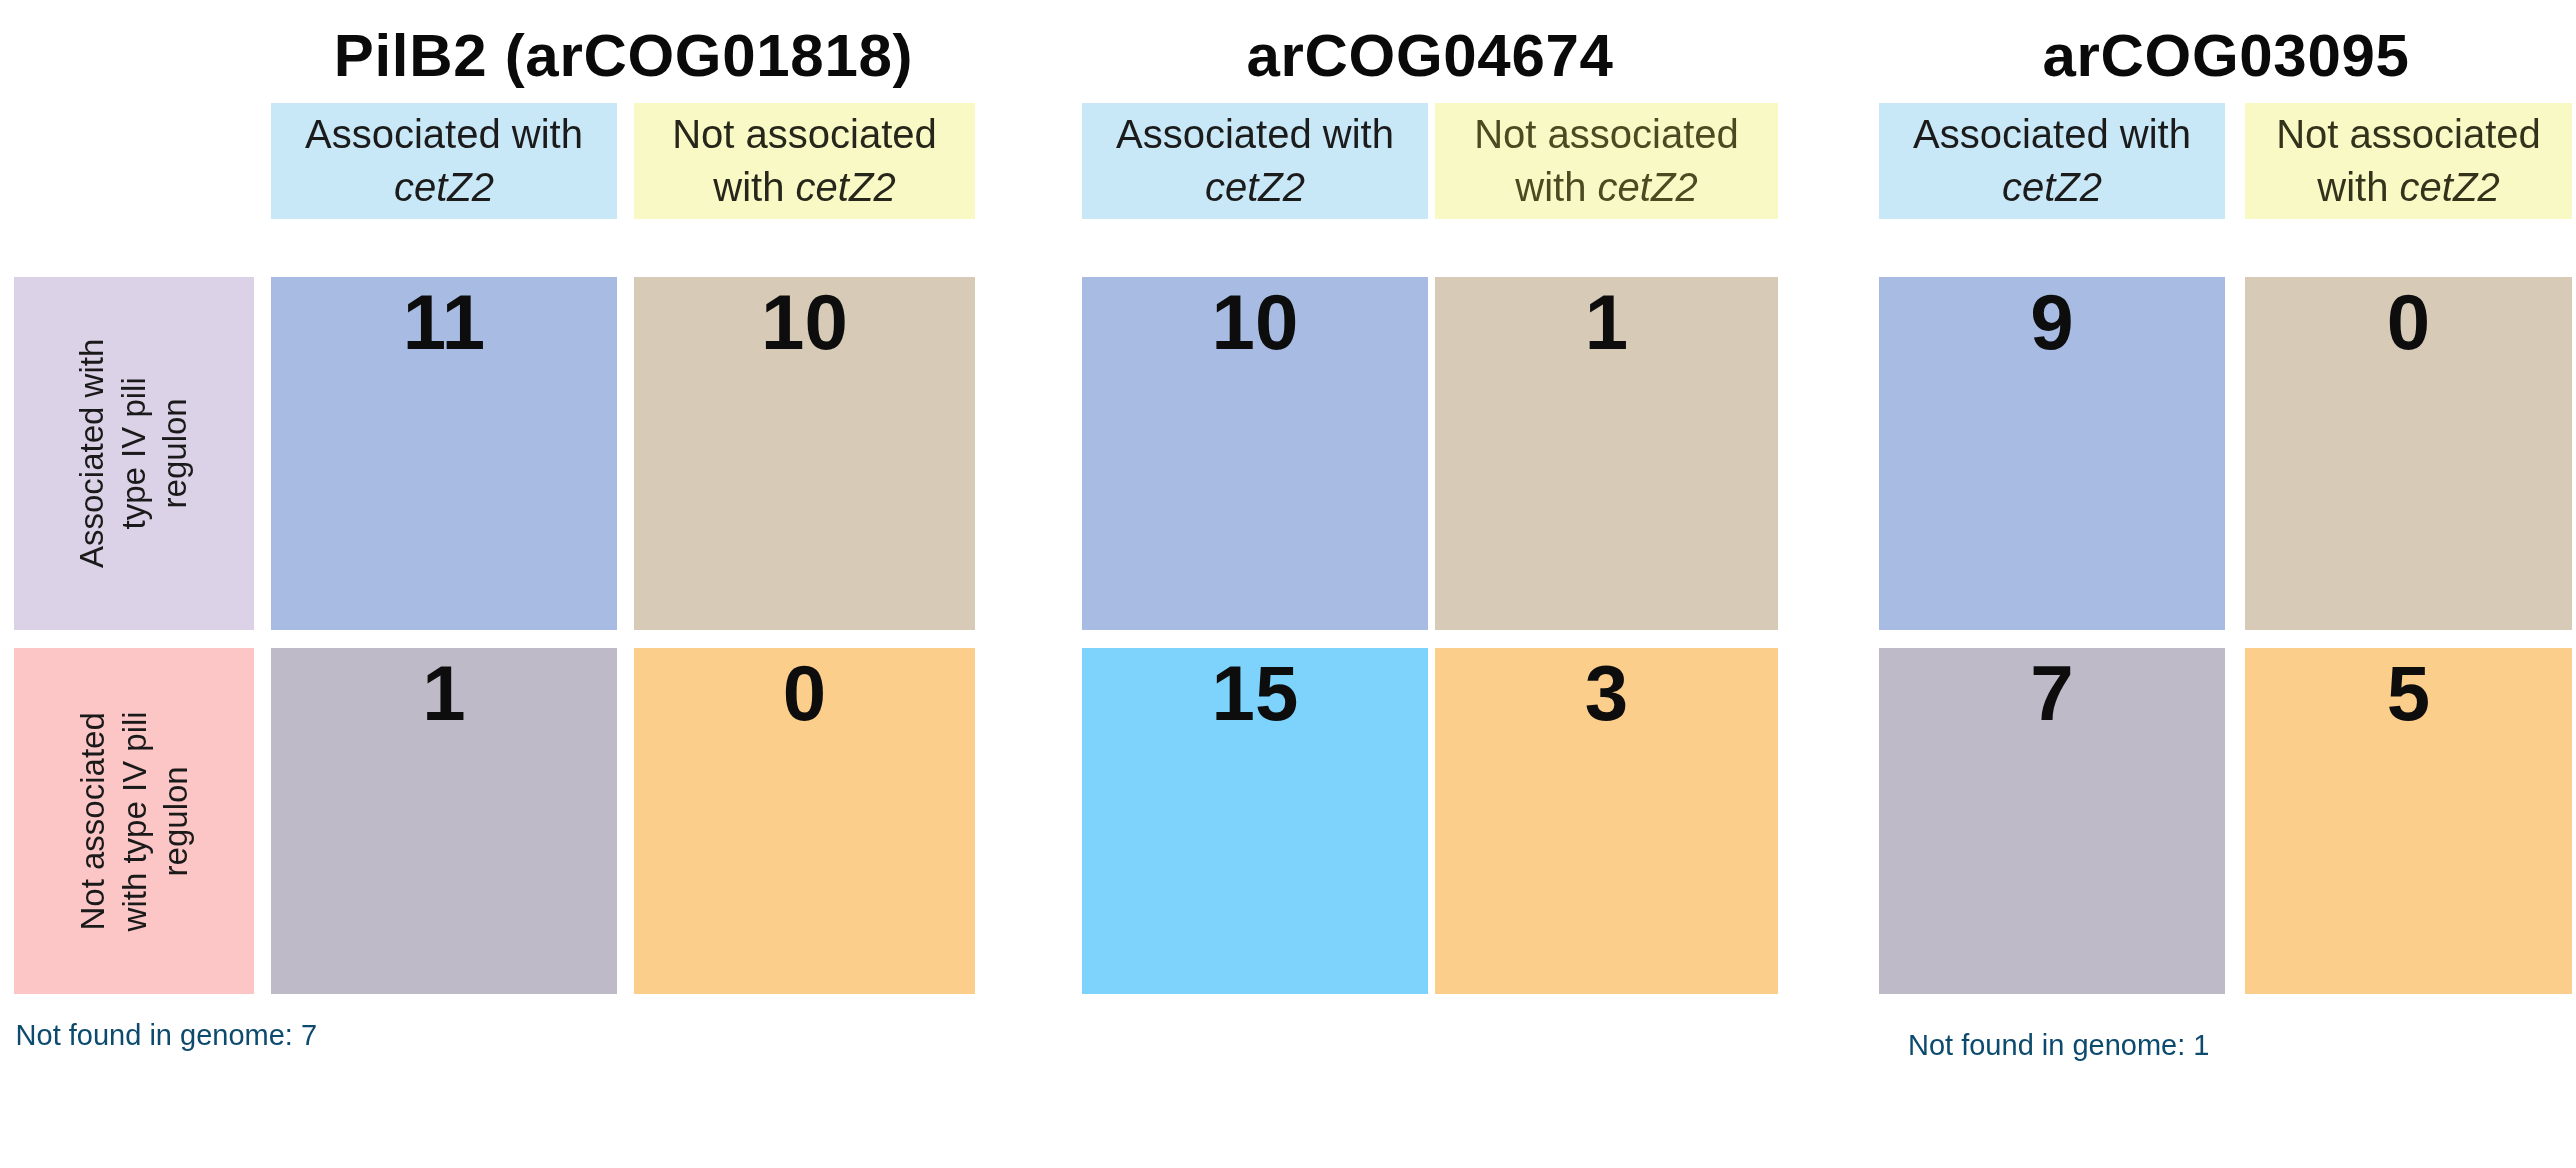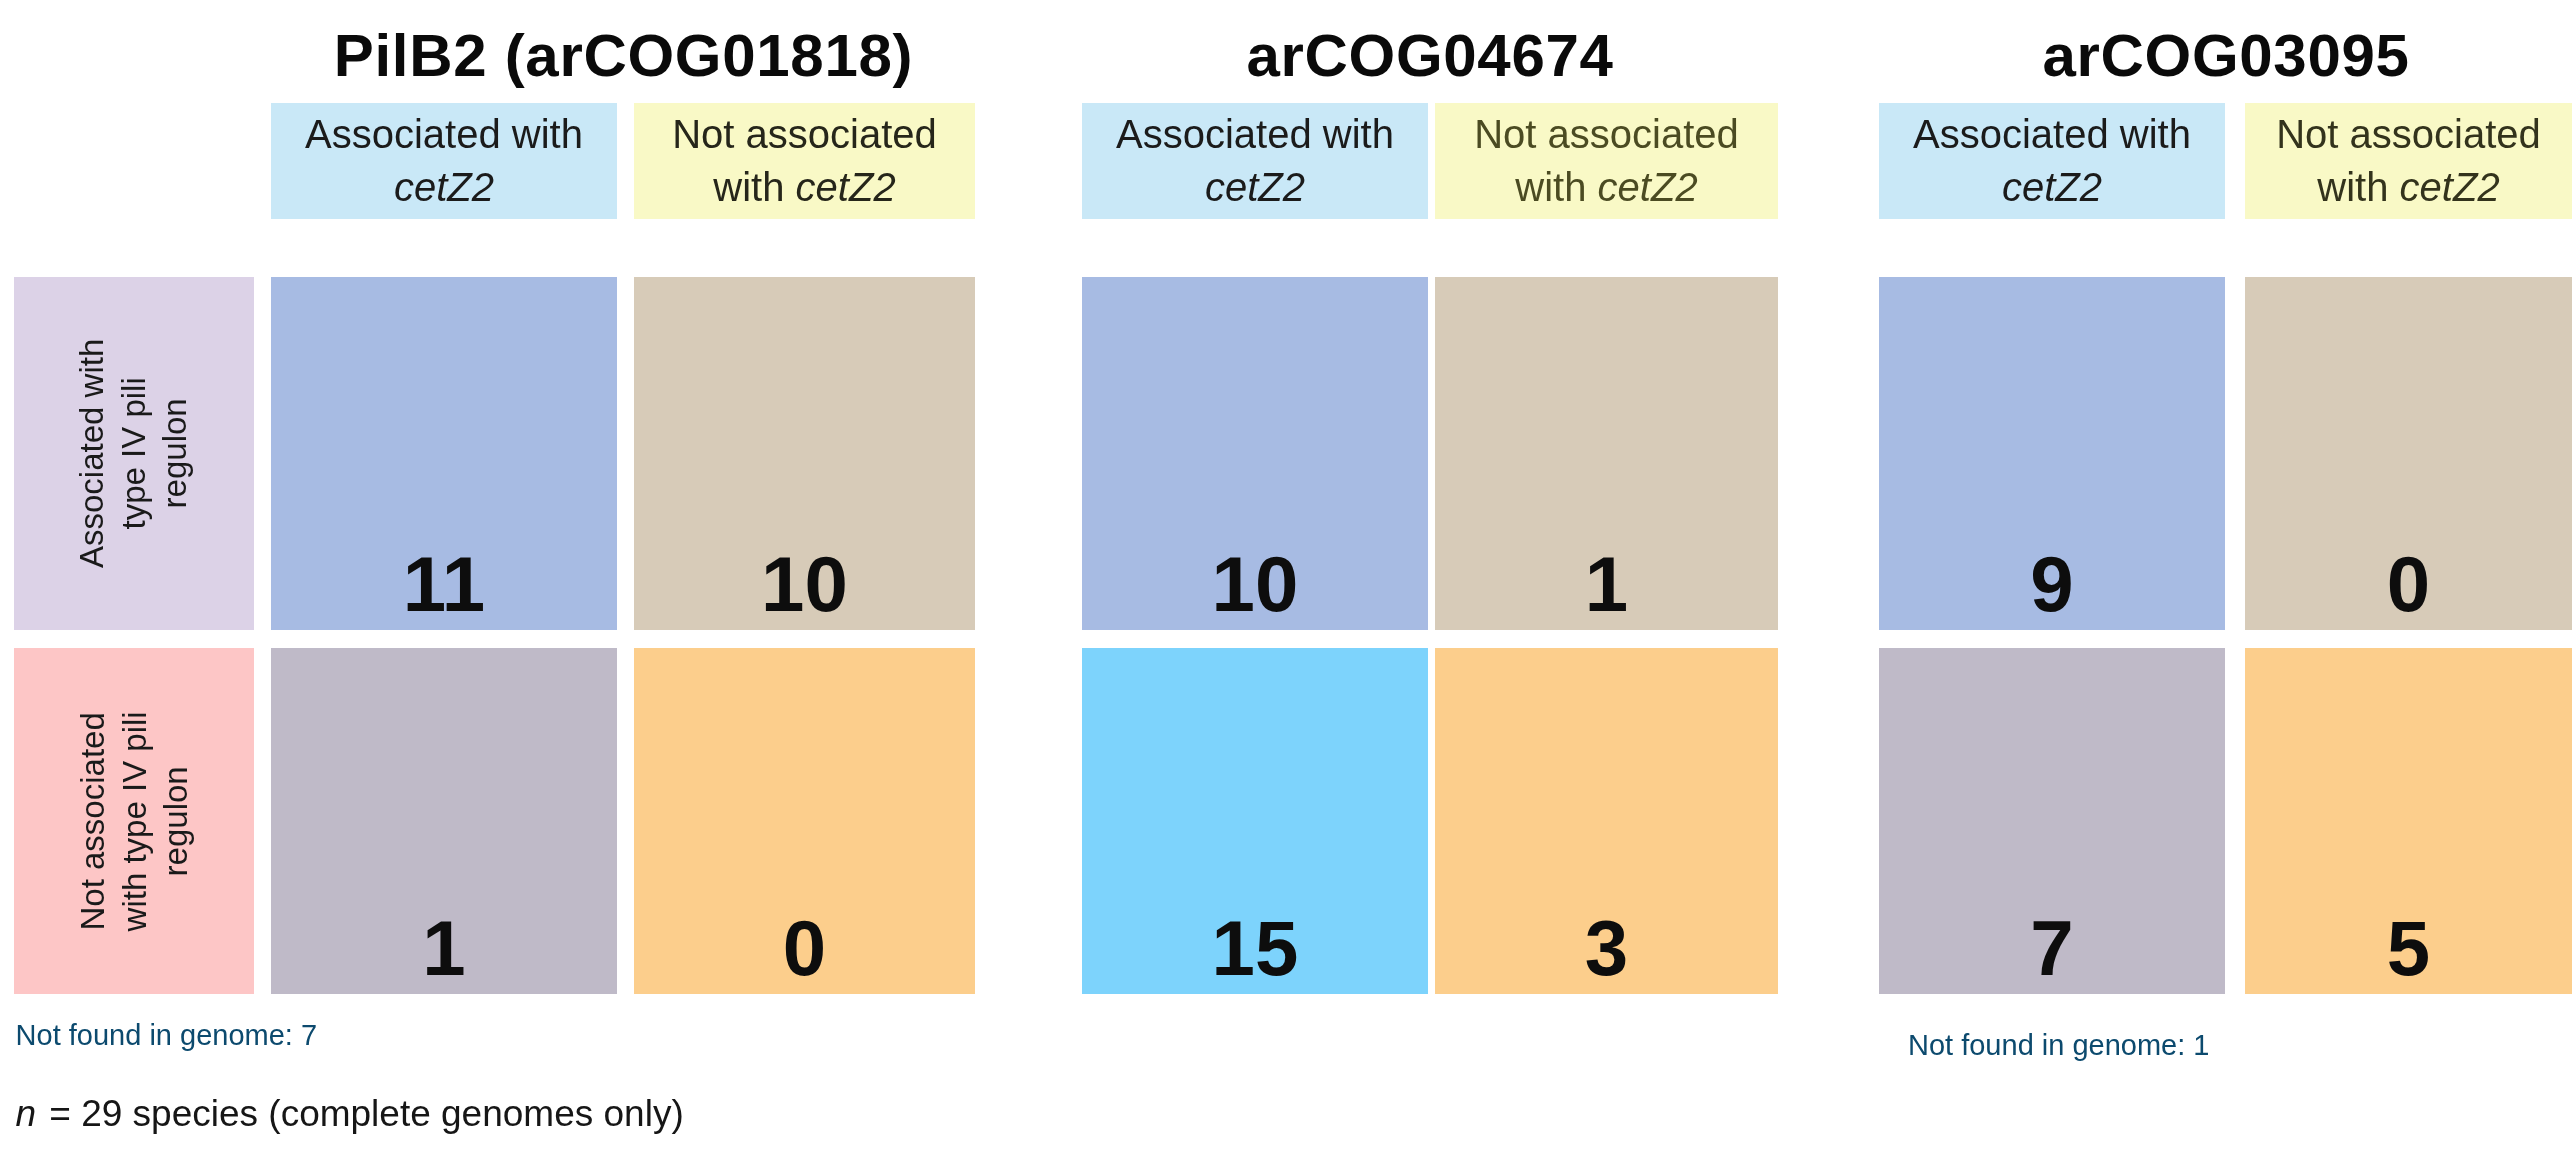--- a/index.html
+++ b/index.html
@@ -47,21 +47,21 @@
   .col2 { left:var(--c2); width:var(--c2w); }
   .hdrrow { top:103px; height:116px; }
   .row1 { top:277px; height:353px; }
   .row2 { top:648px; height:346px; }
 
   .hdr {
     display:flex; align-items:center; justify-content:center;
     text-align:center;
     font-size:40px; line-height:1.32;
   }
-  .cellbox { display:flex; align-items:flex-end; justify-content:center; }
+  .cellbox { display:flex; align-items:flex-start; justify-content:center; }
   .num { font-size:78px; font-weight:bold; color:#0d0d0d; }
 
   
   .footer { position:absolute; font-size:29px; color:#0c4a6e; }
   .f1 { left:15.6px;   top:1019px; }
   .f2 { left:1080px; top:1019px; }
   .f3 { left:1880px; top:1029px;margin-left:28px; }
   .note { position:absolute; left:15.6px; top:1093px; font-size:37px; color:#161616; }
   .note i { padding-right:2.8px; }
 </style>
@@ -166,18 +166,15 @@
     <div class="box col1 row2 cellbox" style="background-color: rgb(191, 186, 200);">
       <span class="num">7</span>
     </div>
     <div class="box col2 row2 cellbox" style="background-color: rgb(252, 206, 140);">
       <span class="num">5</span>
     </div>
   </div>
 
   <div class="footer f1">Not found in genome: 7</div>
   <div class="footer f3">Not found in genome: 1</div>
-  <div class="note">
-    <i>n</i><span> = 29 species (complete genomes only)</span>
-  </div>
 
 </div>
 
 
 </body></html>

